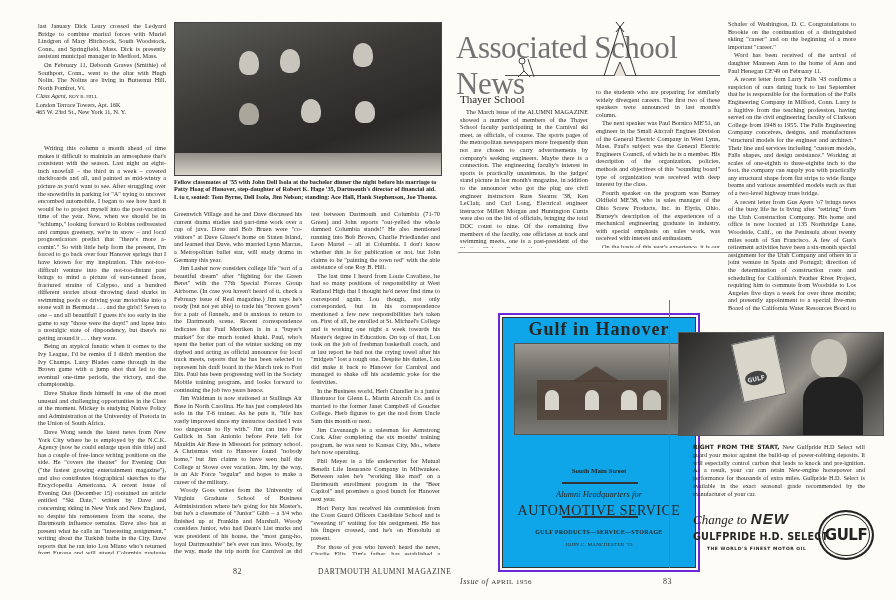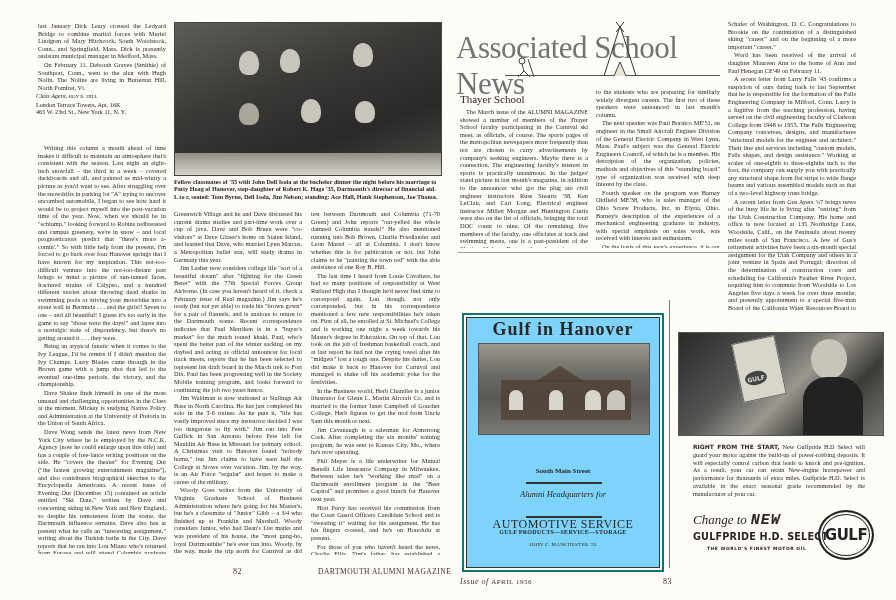--- a/index.html
+++ b/index.html
@@ -9,21 +9,21 @@
   .photo{position:absolute;background:linear-gradient(160deg,#5c5c58 0%,#3a3936 40%,#2a2927 70%,#4a4945 100%);border:1px solid #444;}
   .photo .fig{position:absolute;border-radius:50% 50% 40% 40%;background:#c8c5bc;}
   .caption{position:absolute;font-size:6.2px;line-height:7.4px;font-weight:bold;color:#2a2622;}
   .classhdr{position:absolute;}
   .classnum{font-family:"Liberation Serif",serif;font-size:36px;font-weight:bold;letter-spacing:-1px;color:#222;}
   .small{font-size:6.2px;line-height:7.6px;}
   .folio{position:absolute;font-size:8px;color:#3a3530;letter-spacing:0.5px;}
   .mast{position:absolute;left:456px;top:30px;width:260px;font-family:"Liberation Serif",serif;font-size:31px;color:#737373;letter-spacing:-0.5px;}
   .mast-line{position:absolute;left:505px;top:75px;width:215px;height:1px;background:#555;}
   .section-title{position:absolute;font-size:11px;color:#2a2622;}
-  .ad{position:absolute;border:2px solid #0f766e;background:#7dd3fc;box-shadow:inset 0 0 0 2px #fbfaf4, inset 0 0 0 3px #333;}
+  .ad{position:absolute;border:2px solid #6d28d9;background:#0ea5e9;box-shadow:inset 0 0 0 2px #fbfaf4, inset 0 0 0 3px #333;margin-left:36px;}
   .ad-title{position:absolute;left:0;width:100%;text-align:center;font-size:19px;font-weight:bold;letter-spacing:1px;}
   .ad-big{position:absolute;left:0;width:100%;text-align:center;font-size:19px;font-weight:bold;letter-spacing:1.5px;}
   .ad-center{position:absolute;left:0;width:100%;text-align:center;}
   .rule{position:absolute;height:1.5px;background:#333;}
   .station{position:absolute;background:linear-gradient(180deg,#9a9890 0%,#6b6963 35%,#5a5852 60%,#7c7a74 100%);border:1px solid #555;}
   .gulfphoto{position:absolute;background:linear-gradient(135deg,#2a2926 0%,#555 35%,#9a978f 55%,#3c3b38 75%,#77756f 100%);border:1px solid #555;}
   .gulf-head{position:absolute;font-family:"DejaVu Sans","Liberation Sans",sans-serif;font-weight:bold;}
   .gulf-logo{position:absolute;width:52px;height:46px;border-radius:50%;border:2.5px solid #222;box-shadow:inset 0 0 0 2px #fbfaf4, inset 0 0 0 3px #222;display:flex;align-items:center;justify-content:center;font-family:"DejaVu Sans",sans-serif;font-weight:bold;font-size:15px;color:#222;letter-spacing:-0.5px;}
   .vrule{position:absolute;width:1px;background:#777;}
 </style>
@@ -131,21 +131,21 @@
       <div style="position:absolute;left:22px;top:36px;width:130px;height:40px;background:#4e3e34;opacity:0.75;"></div>
       <div style="position:absolute;left:56px;top:22px;width:50px;height:16px;background:#4e3e34;clip-path:polygon(0 100%,50% 0,100% 100%);opacity:0.8;"></div>
       <div style="position:absolute;left:30px;top:46px;width:14px;height:20px;border-radius:7px 7px 0 0;background:#d8d6cc;"></div>
       <div style="position:absolute;left:70px;top:46px;width:14px;height:20px;border-radius:7px 7px 0 0;background:#d8d6cc;"></div>
       <div style="position:absolute;left:106px;top:46px;width:16px;height:20px;border-radius:8px 8px 0 0;background:#d8d6cc;"></div>
       <div style="position:absolute;left:128px;top:46px;width:18px;height:20px;border-radius:9px 9px 0 0;background:#c8c6bc;"></div>
     </div>
     <div class="ad-center" style="top:152px;font-size:7px;font-weight:bold;">South Main Street</div>
     <div class="rule" style="left:62px;top:167px;width:76px;"></div>
     <div class="ad-center" style="top:174px;font-size:8.5px;font-style:italic;">Alumni Headquarters for</div>
-    <div class="ad-center" style="top:202px;font-size:12px;letter-spacing:0.5px;">AUTOMOTIVE SERVICE</div>
+    <div class="ad-center" style="top:188px;font-size:14px;letter-spacing:0.5px;">AUTOMOTIVE SERVICE</div>
     <div class="rule" style="left:62px;top:201px;width:76px;"></div>
     <div class="ad-center" style="top:214px;font-size:6px;font-weight:bold;letter-spacing:0.3px;">GULF PRODUCTS—SERVICE—STORAGE</div>
     <div class="ad-center" style="top:227px;font-size:5px;letter-spacing:0.3px;">JOHN C. MANCHESTER '33</div>
   </div>
 
   <div class="vrule" style="left:669px;top:300px;height:268px;"></div>
 
   <div class="gulfphoto" style="left:678px;top:332px;width:204px;height:102px;" title="Smiling man in a car pointing at a can of Gulfpride motor oil">
     <div style="position:absolute;left:58px;top:6px;width:42px;height:58px;background:#d8d5cb;transform:rotate(-12deg);border:1px solid #666;"></div>
     <div style="position:absolute;left:66px;top:38px;width:22px;height:14px;border-radius:50%;background:#444;color:#ddd;font-family:'DejaVu Sans',sans-serif;font-size:6px;font-weight:bold;display:flex;align-items:center;justify-content:center;transform:rotate(-12deg);">GULF</div>
@@ -153,21 +153,21 @@
     <div style="position:absolute;left:124px;top:44px;width:60px;height:58px;background:#222;border-radius:40% 40% 0 0;"></div>
   </div>
 
   <div class="col" style="left:693px;top:443px;width:172px;font-size:6.2px;line-height:7.8px;">
     <span class="gulf-head" style="position:static;font-size:6px;">RIGHT FROM THE START,</span>
     <span>New Gulfpride H.D Select will guard your motor against the build-up of power-robbing deposits. It will especially control carbon that leads to knock and pre-ignition. As a result, your car can retain New-engine horsepower and performance for thousands of extra miles. Gulfpride H.D. Select is available in the exact seasonal grade recommended by the manufacturer of your car.</span>
   </div>
 
   <div style="position:absolute;left:693px;top:510px;width:140px;">
     <span style="font-family:'Liberation Serif',serif;font-style:italic;font-size:13px;">Change to</span>
-    <span style="font-family:Liberation Mono, monospace;font-style:italic;font-weight:bold;font-size:15px;letter-spacing:1px;">NEW</span>
+    <span style="font-family:Liberation Sans, sans-serif;font-style:italic;font-weight:bold;font-size:15px;letter-spacing:1px;">NEW</span>
   </div>
   <div class="gulf-head" style="left:693px;top:530px;font-size:10.5px;letter-spacing:0.2px;transform:scaleX(0.92);transform-origin:left;">GULFPRIDE H.D. SELECT</div>
   <div class="gulf-head" style="left:707px;top:546px;font-size:4.4px;letter-spacing:0.6px;">THE WORLD'S FINEST MOTOR OIL</div>
   <div class="gulf-logo" style="left:818px;top:510px;">GULF</div>
 
   <div class="folio" style="left:460px;top:577px;font-size:8px;">
     <i>Issue of</i>
     <span style="font-size:7px;letter-spacing:0.5px;">APRIL 1956</span>
   </div>
   <div class="folio" style="left:663px;top:577px;">83</div>

